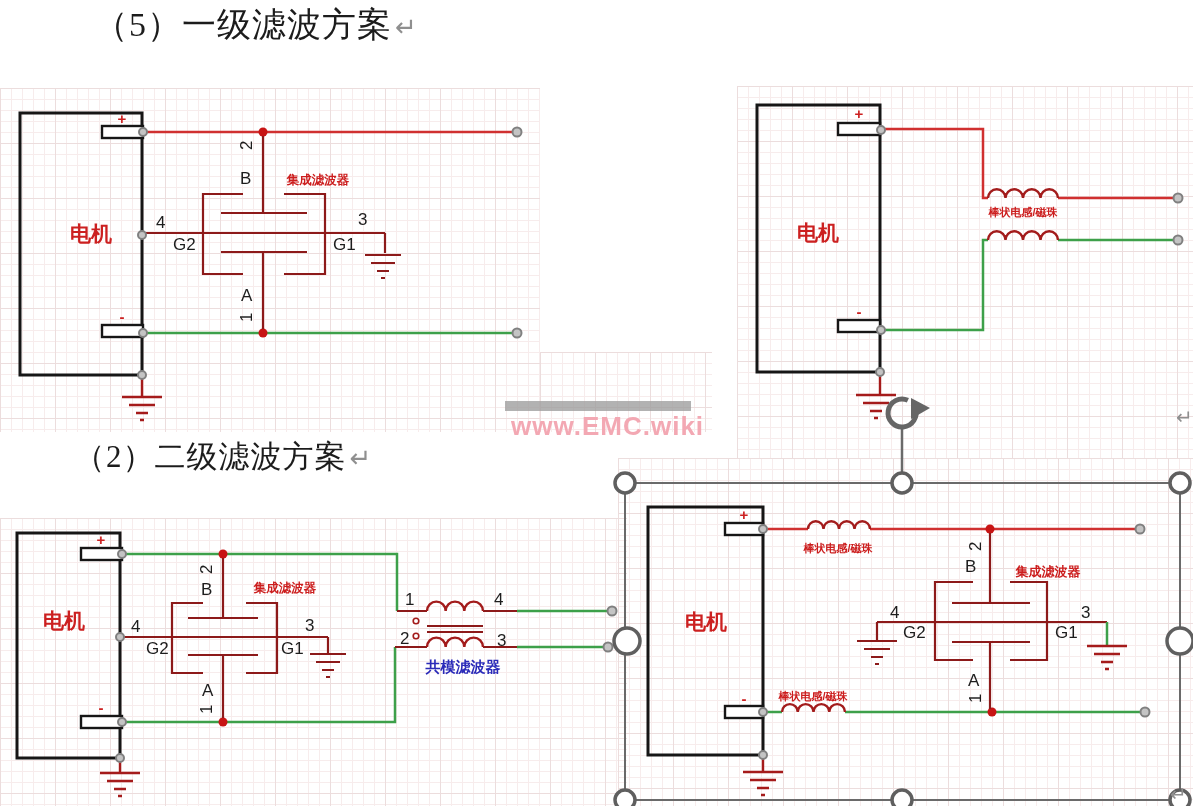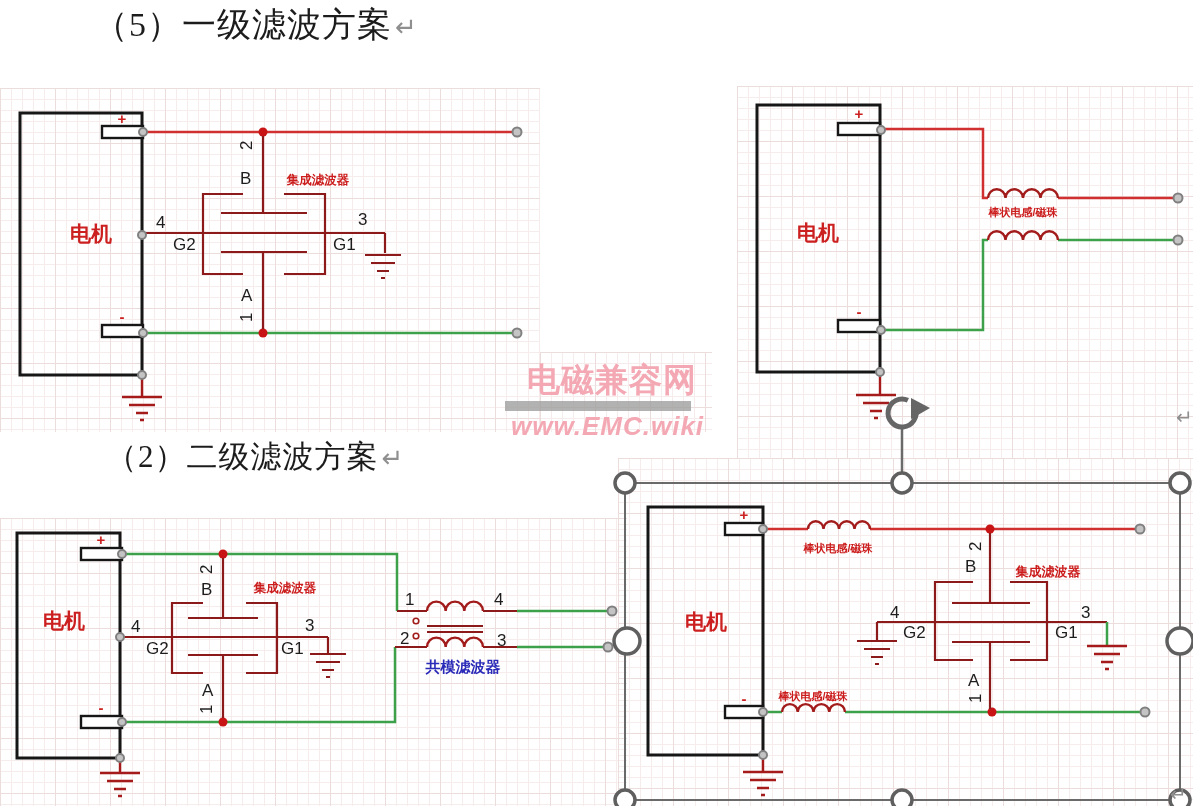--- a/index.html
+++ b/index.html
@@ -8,26 +8,26 @@
   .grid{position:absolute;
     background-image:
       linear-gradient(to right,#ecdddd 1px,transparent 1px),
       linear-gradient(to bottom,#ecdddd 1px,transparent 1px),
       linear-gradient(to right,#f7ecec 1px,transparent 1px),
       linear-gradient(to bottom,#f7ecec 1px,transparent 1px);
     background-size:55px 55px,55px 55px,11px 11px,11px 11px;}
   .title{position:absolute;color:#1c1c1c;font-family:"Liberation Serif",serif;
          letter-spacing:1px;white-space:nowrap;}
   #title1{left:94px;top:2px;font-size:34px;}
-  #title2{left:74px;top:436px;font-size:31px;margin-left:32px;}
+  #title2{left:74px;top:436px;font-size:31px;}
   .retmark{color:#8f8f8f;font-family:"DejaVu Sans",sans-serif;font-size:26px;margin-left:3px;}
   .wm{position:absolute;color:#f3a8b3;font-weight:bold;letter-spacing:1px;white-space:nowrap;}
   #wm1{left:527px;top:358px;font-size:33px;}
   #wmbar{position:absolute;left:505px;top:401px;width:186px;height:10px;background:#9f9f9f;opacity:.8;}
-  #wm2{left:511px;top:411px;font-size:26px;font-style:italic;}
+  #wm2{left:511px;top:411px;font-size:26px;}
   svg{position:absolute;overflow:visible;}
   .w-red{stroke:#d03030;stroke-width:2.5;fill:none}
   .w-green{stroke:#3da04a;stroke-width:2.5;fill:none}
   .comp{stroke:#8d1a1a;stroke-width:2.2;fill:none}
   .coil{stroke:#a31c1c;stroke-width:2.4;fill:none}
   .gnd{stroke:#a51b1b;stroke-width:2.4;fill:none}
   .mot{stroke:#161616;stroke-width:3;fill:none}
   .motT{stroke:#161616;stroke-width:2.4;fill:#ffffff}
   .term{stroke:#808080;stroke-width:2;fill:#c4c4c4}
   .junc{fill:#c81414;stroke:none}
@@ -52,21 +52,20 @@
   <div class="grid" style="left:0;top:518px;width:627px;height:288px;"></div>
   <div class="grid" style="left:618px;top:458px;width:575px;height:348px;"></div>
 
   <div class="title" id="title1">
     <span>（5）一级滤波方案</span><span class="retmark">↵</span>
   </div>
   <div class="title" id="title2">
     <span>（2）二级滤波方案</span><span class="retmark">↵</span>
   </div>
 
-  <div class="wm" id="wm1">电磁兼容网</div>
   <div id="wmbar"></div>
   <div class="wm" id="wm2">www.EMC.wiki</div>
 
   <svg style="left:0;top:86px" width="712" height="346" viewBox="0 86 712 346">
     <g>
       <rect class="mot" x="20" y="113" width="122" height="262"></rect>
       <rect class="motT" x="102" y="126" width="41" height="12"></rect>
       <rect class="motT" x="102" y="325" width="41" height="12"></rect>
       <text class="pm" x="122" y="124">+</text>
       <text class="pm" x="122" y="322">-</text>

